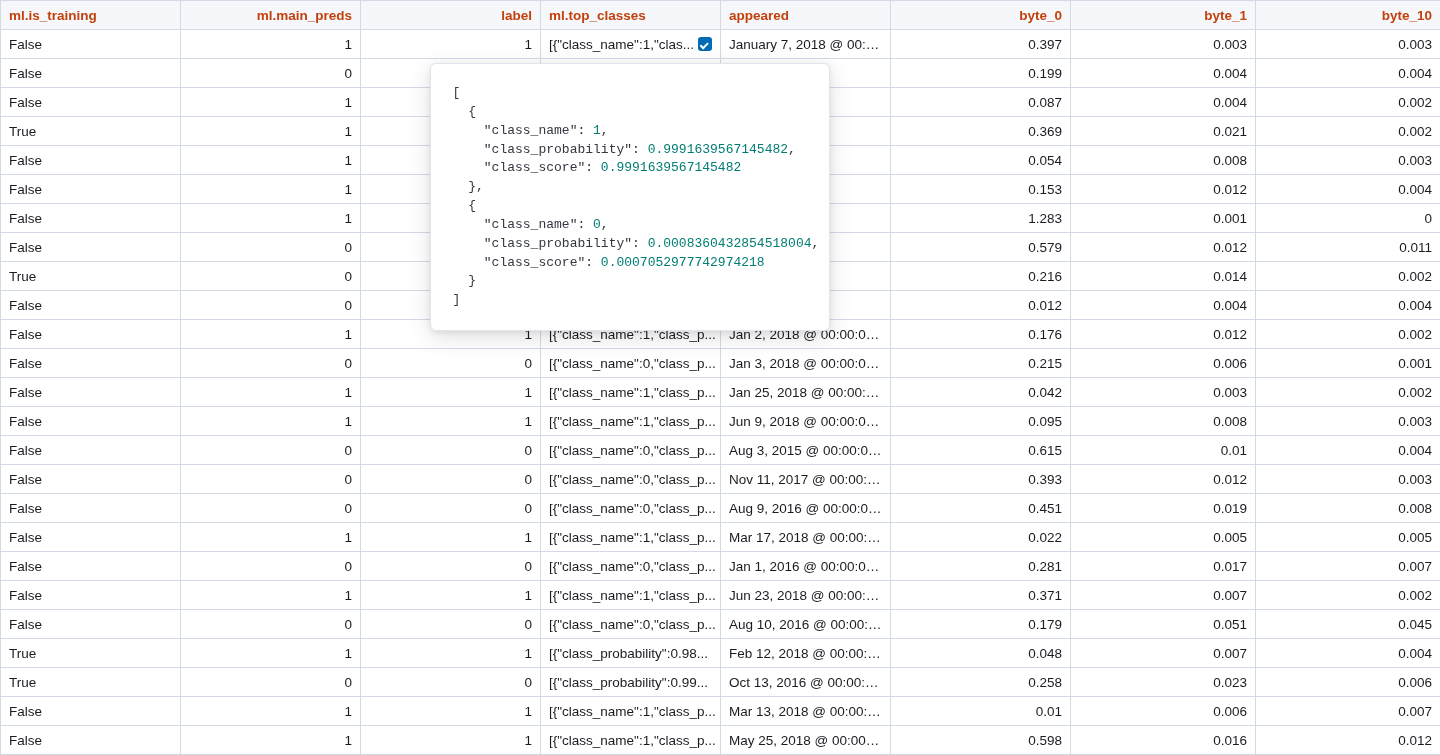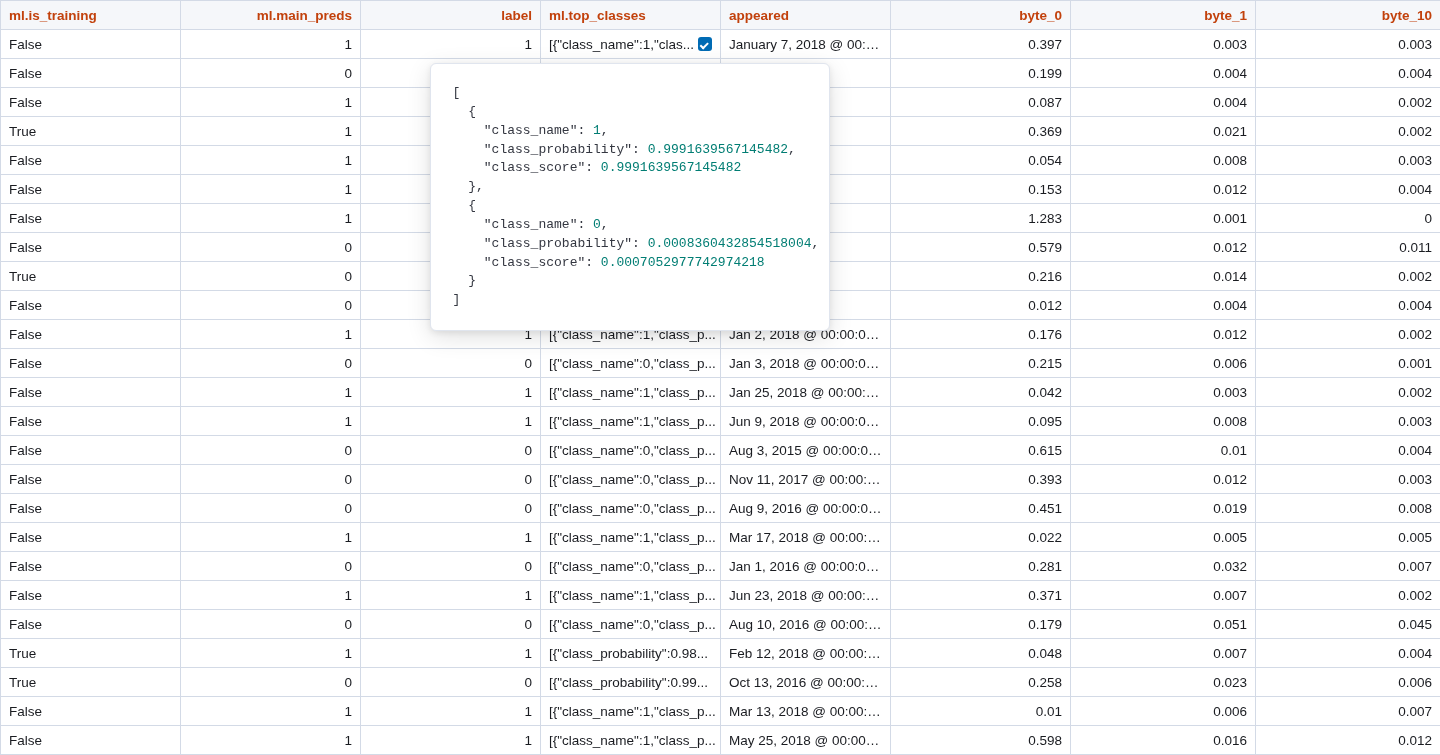--- a/index.html
+++ b/index.html
@@ -371,21 +371,21 @@
         <td class="left">False</td>
         <td class="right">0</td>
         <td class="right">0</td>
         <td class="left">
           <div class="cell-topclasses">
             <span>[{"class_name":0,"class_p...</span>
           </div>
         </td>
         <td class="left">Jan 1, 2016 @ 00:00:00.0...</td>
         <td class="right">0.281</td>
-        <td class="right">0.032</td>
+        <td class="right">0.017</td>
         <td class="right">0.007</td>
       </tr>
       <tr>
         <td class="left">False</td>
         <td class="right">1</td>
         <td class="right">1</td>
         <td class="left">
           <div class="cell-topclasses">
             <span>[{"class_name":1,"class_p...</span>
           </div>

